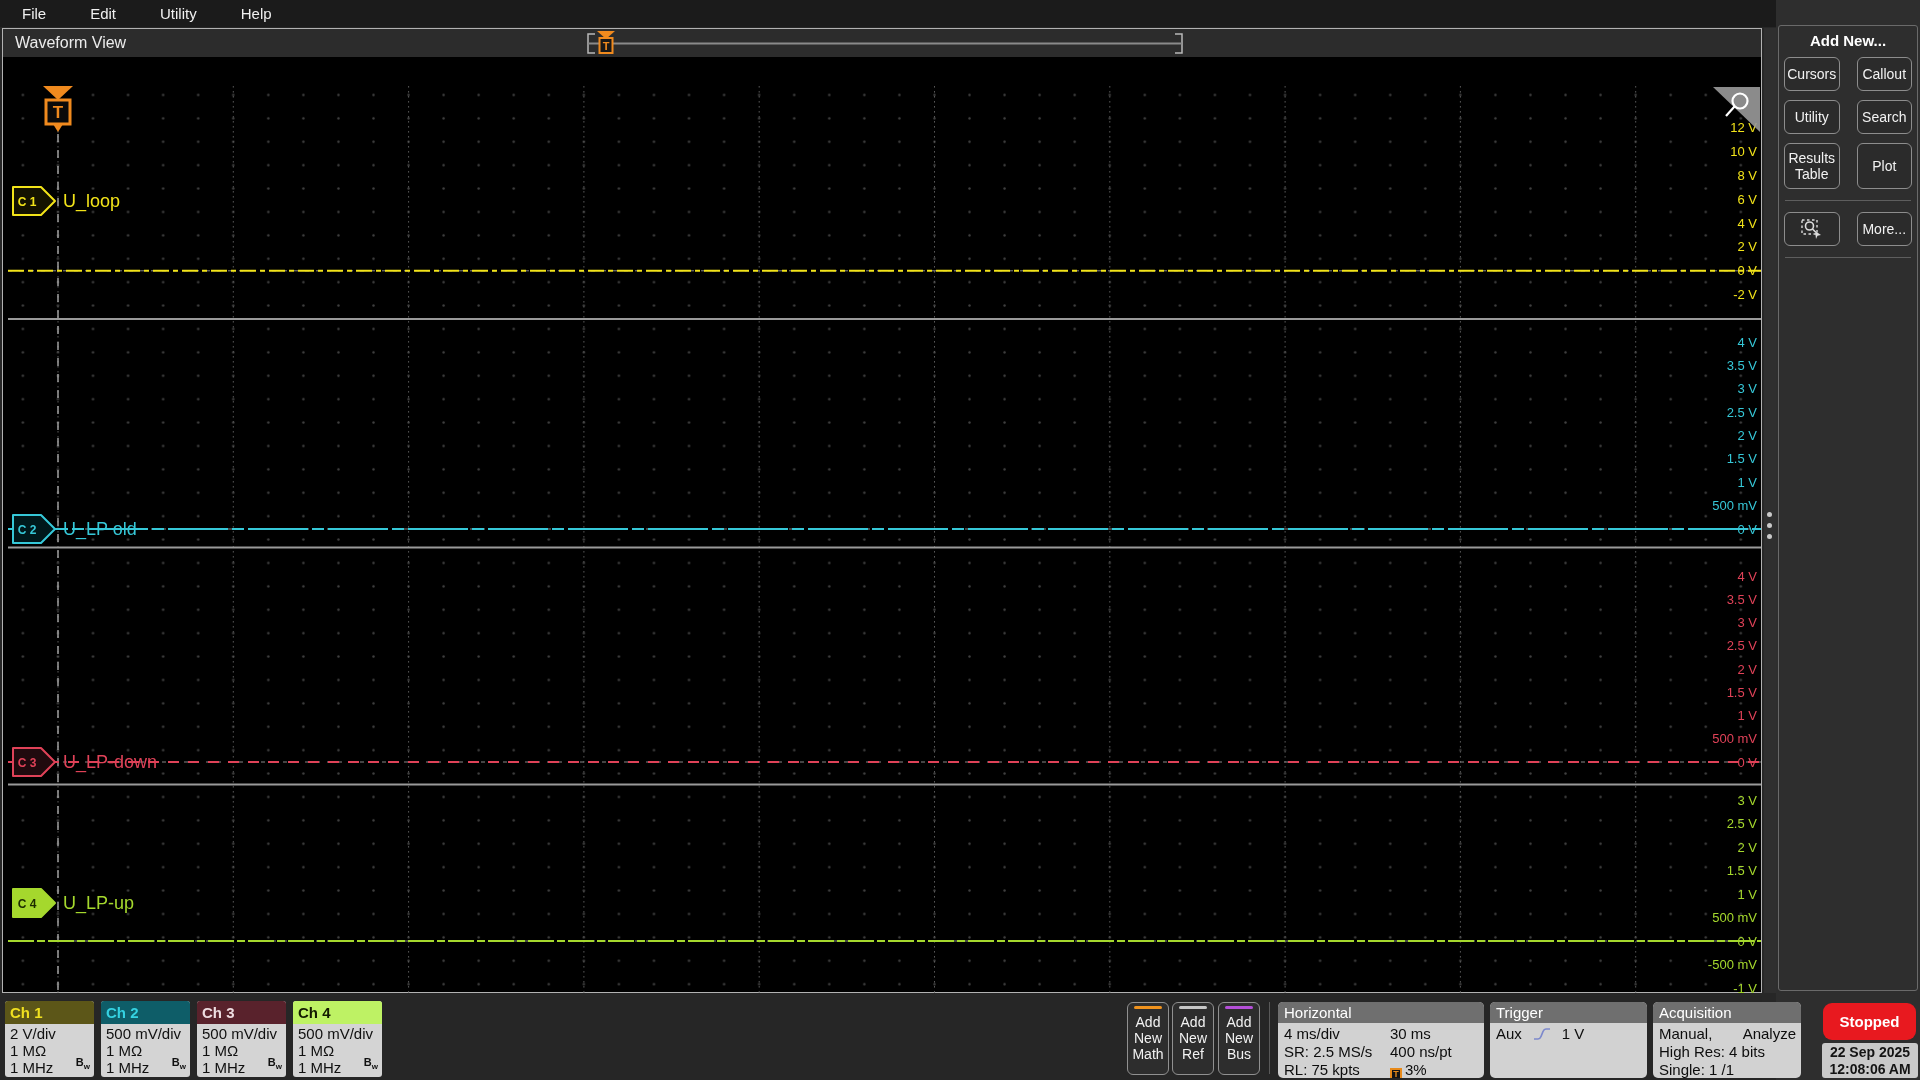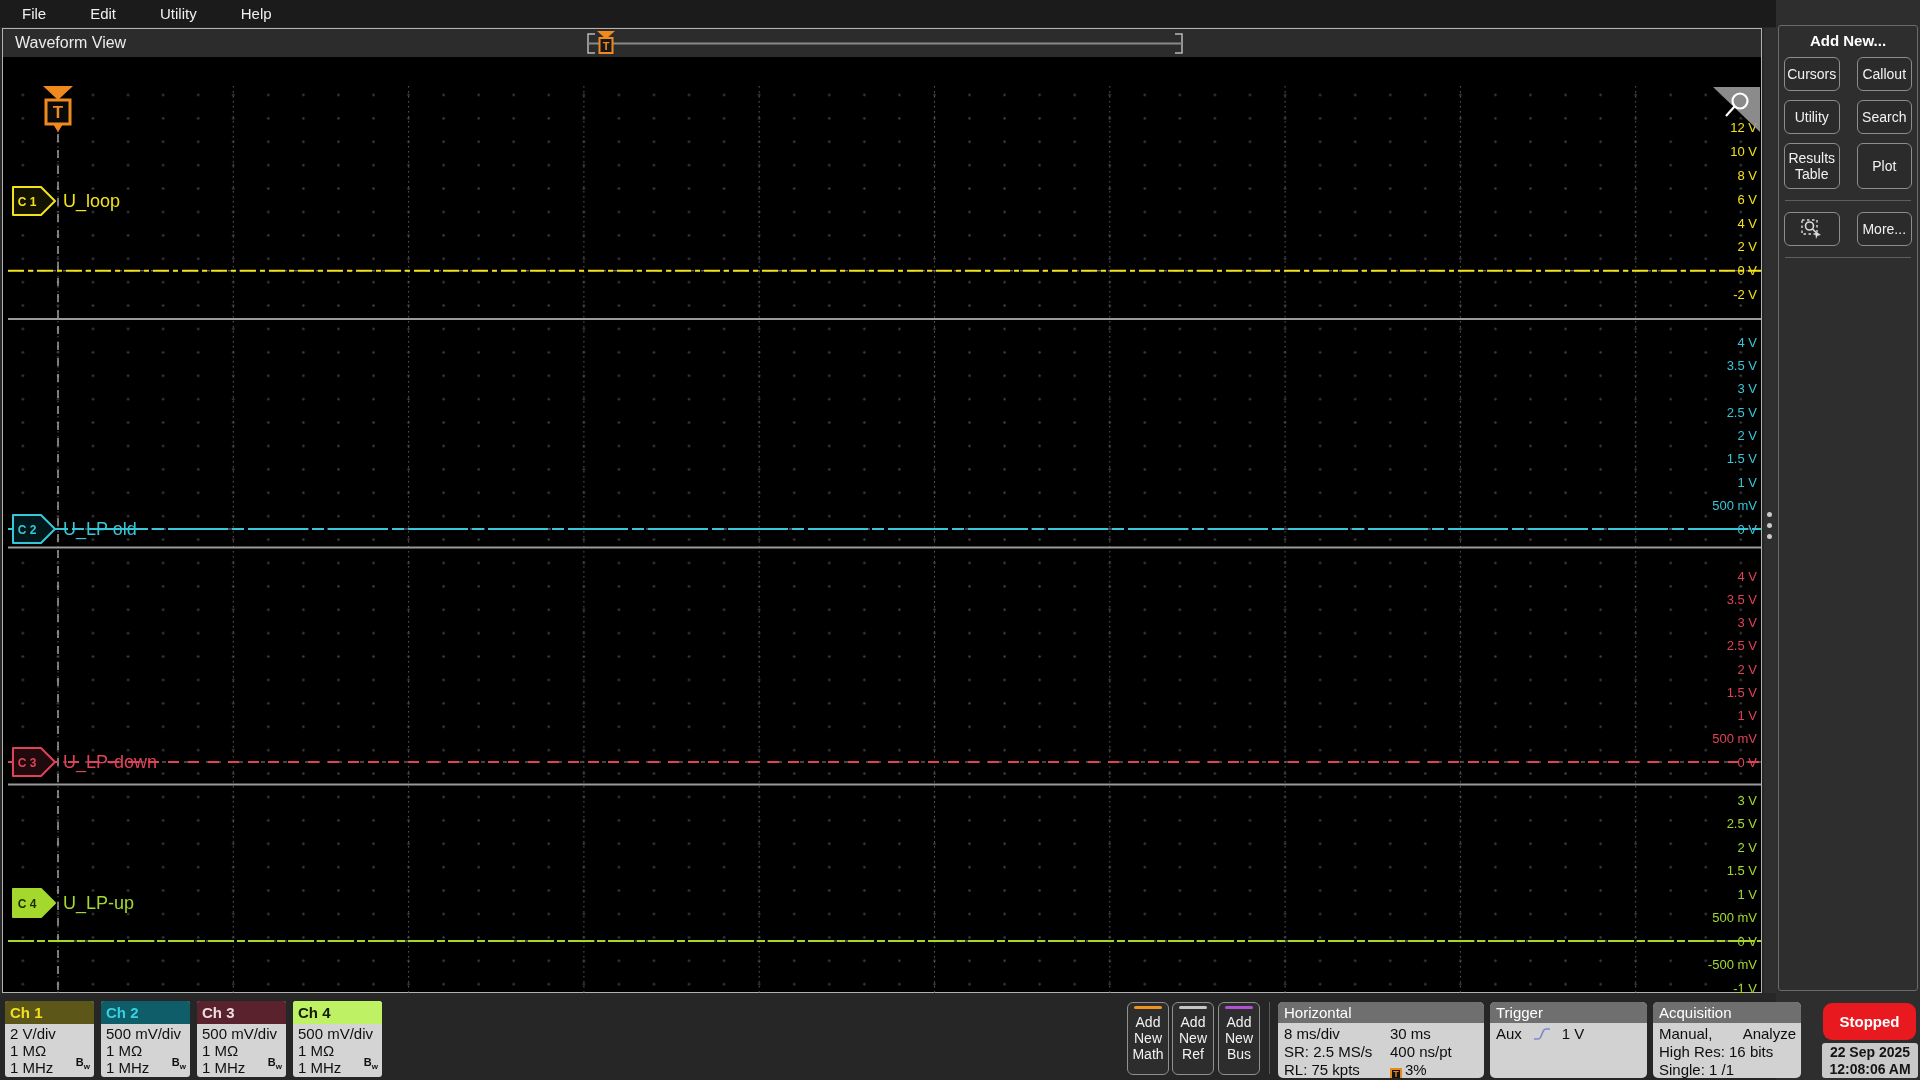--- a/index.html
+++ b/index.html
@@ -313,21 +313,21 @@
       <span class="stripe" id="stripe-bus" style="background: rgb(180, 79, 216);"></span>
       <span>Add New Bus</span>
     </div>
 
     <div class="vdiv" style="left:1269px"></div>
 
     <div class="panel" style="left:1278px; width:206px; height:76px">
       <div class="phd">Horizontal</div>
       <div class="pbd">
         <div class="hrow">
-            <span class="c1">8 ms/div</span>
+            <span class="c1">4 ms/div</span>
             <span>30 ms</span>
           </div>
         <div class="hrow">
             <span class="c1">SR: 2.5 MS/s</span>
             <span>400 ns/pt</span>
           </div>
         <div class="hrow">
             <span class="c1">RL: 75 kpts</span>
             <span><span class="t-ico">T</span><span>3%</span></span>
           </div>
@@ -347,21 +347,21 @@
       </div>
     </div>
 
     <div class="panel" style="left:1653px; width:148px; height:76px">
       <div class="phd">Acquisition</div>
       <div class="pbd">
         <div style="display:flex; justify-content:space-between;">
             <span>Manual,</span>
             <span>Analyze</span>
           </div>
-        <div>High Res: 16 bits</div>
+        <div>High Res: 4 bits</div>
         <div>Single: 1 /1</div>
       </div>
     </div>
   </div>
 
   <div id="run-badge">Stopped</div>
   <div id="datetime">
     <div>22 Sep 2025</div>
     <div>12:08:06 AM</div>
   </div>

